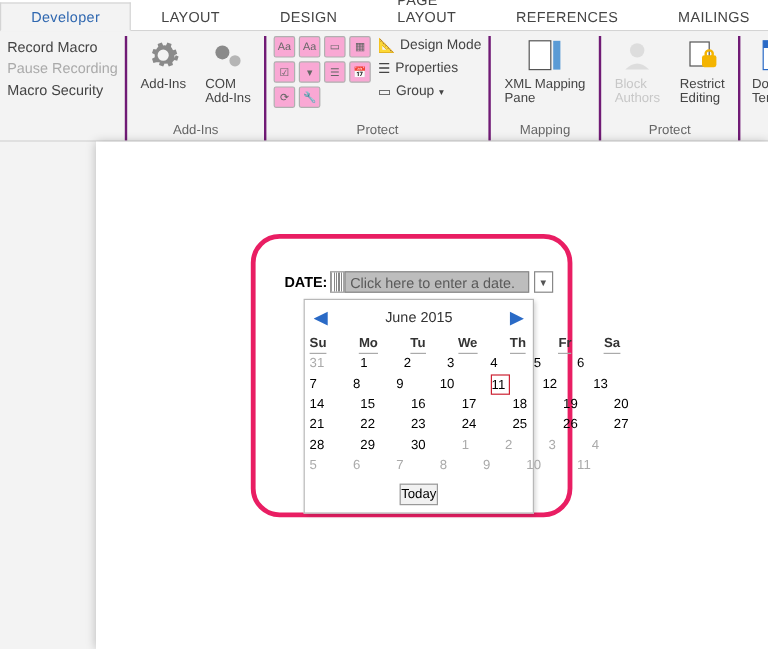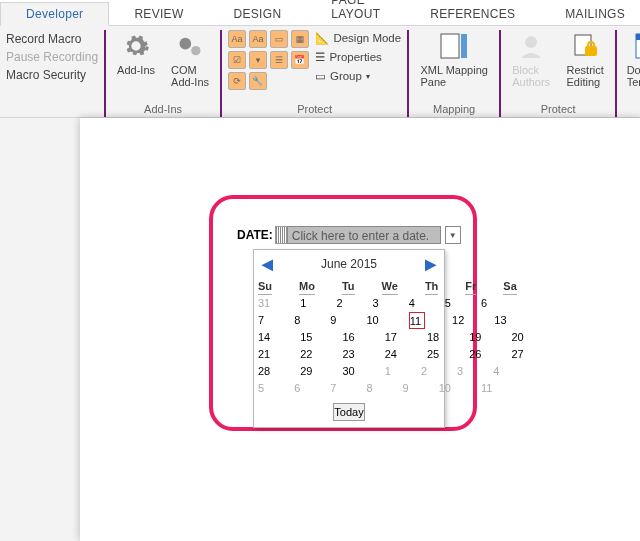--- a/index.html
+++ b/index.html
@@ -9,21 +9,21 @@
   .tab.active { background: #f3f3f3; color: #3068b0; border: 1px solid #d4d4d4; border-bottom: 1px solid #f3f3f3; margin-bottom: -1px; }
   .ribbon { background: #f3f3f3; display: flex; border-bottom: 1px solid #d4d4d4; height: 92px; padding-top: 4px; }
   .group { border-right: 2px solid #701a75; display: flex; flex-direction: column; justify-content: space-between; padding: 0 6px 2px; }
   .group-content { display: flex; gap: 6px; flex: 1; align-items: flex-start; }
   .group-label { text-align: center; font-size: 11px; color: #666; padding-top: 2px; }
   .code-btns { display: flex; flex-direction: column; font-size: 12px; color: #444; gap: 4px; padding-top: 2px;}
   .code-btns span { white-space: nowrap; cursor: pointer; }
   .big-btn { display: flex; flex-direction: column; align-items: center; font-size: 11px; color: #444; cursor: pointer; width: 48px; }
   .big-btn .ico { width: 32px; height: 32px; display: flex; align-items: center; justify-content: center; margin-bottom: 2px; }
   .small-row { display: flex; gap: 3px; }
-  .sq { width: 18px; height: 18px; border: 1px solid #b0b0b0; background: #fdba74; border-radius: 2px; cursor: pointer; display:flex; align-items:center; justify-content:center; font-size:9px; color:#666;}
+  .sq { width: 18px; height: 18px; border: 1px solid #b0b0b0; background: #f9a8d4; border-radius: 2px; cursor: pointer; display:flex; align-items:center; justify-content:center; font-size:9px; color:#666;}
   .check-line { font-size: 11.5px; color: #444; display: flex; align-items: center; gap: 4px; cursor: pointer; white-space: nowrap; }
   .ctrl-col { display: flex; flex-direction: column; gap: 3px; }
   .canvas { position: absolute; top: 118px; left: 80px; width: 560px; height: 423px; background: #fff; box-shadow: 0 0 8px rgba(0,0,0,0.25); padding: 70px 70px; }
   .highlight { position: absolute; left: 209px; top: 195px; width: 268px; height: 236px; border: 4px solid #e91e63; border-radius: 24px; }
   .date-control { position: absolute; left: 237px; top: 226px; display: flex; align-items: center; }
   .label { font-size: 12px; font-weight: bold; color: #000; margin-right: 2px;}
   .handle { width: 12px; height: 18px; background: repeating-linear-gradient(90deg,#888 0 1px,#fff 1px 2px); border:1px solid #999; }
   .placeholder-box { background: #bdbdbd; color:#5a5a5a; font-size:12px; padding:2px 4px; height:18px; line-height:14px; border:1px solid #888; width:154px;}
   .drop-btn { width:16px; height:18px; background:#fff; border:1px solid #888; display:flex; align-items:center; justify-content:center; font-size:8px; color:#555; cursor:pointer; margin-left:4px;}
   .cal { position:absolute; left:253px; top:249px; width:192px; background:#fff; border:1px solid #b8b8b8; box-shadow:2px 2px 4px rgba(0,0,0,0.2); padding:4px;}
@@ -36,21 +36,21 @@
   .dim { color:#aaa; }
   .today-cell { border:1px solid #c23; }
   .today-btn { display:block; margin:6px auto 2px; border:1px solid #999; background:#f1f1f1; font-size:11px; padding:2px 0; cursor:pointer;}
   .paused { color: #aaa; }
 </style>
 </head>
 <body>
 
 <div class="ribbon-bar">
   <div class="tab active">Developer</div>
-  <div class="tab">REVIEW</div>
+  <div class="tab">LAYOUT</div>
   <div class="tab">DESIGN</div>
   <div class="tab">PAGE LAYOUT</div>
   <div class="tab">REFERENCES</div>
   <div class="tab">MAILINGS</div>
   <div class="tab">REVIEW</div>
   <div class="tab">VIEW</div>
 </div>
 
 <div class="ribbon">
   <div class="group">

